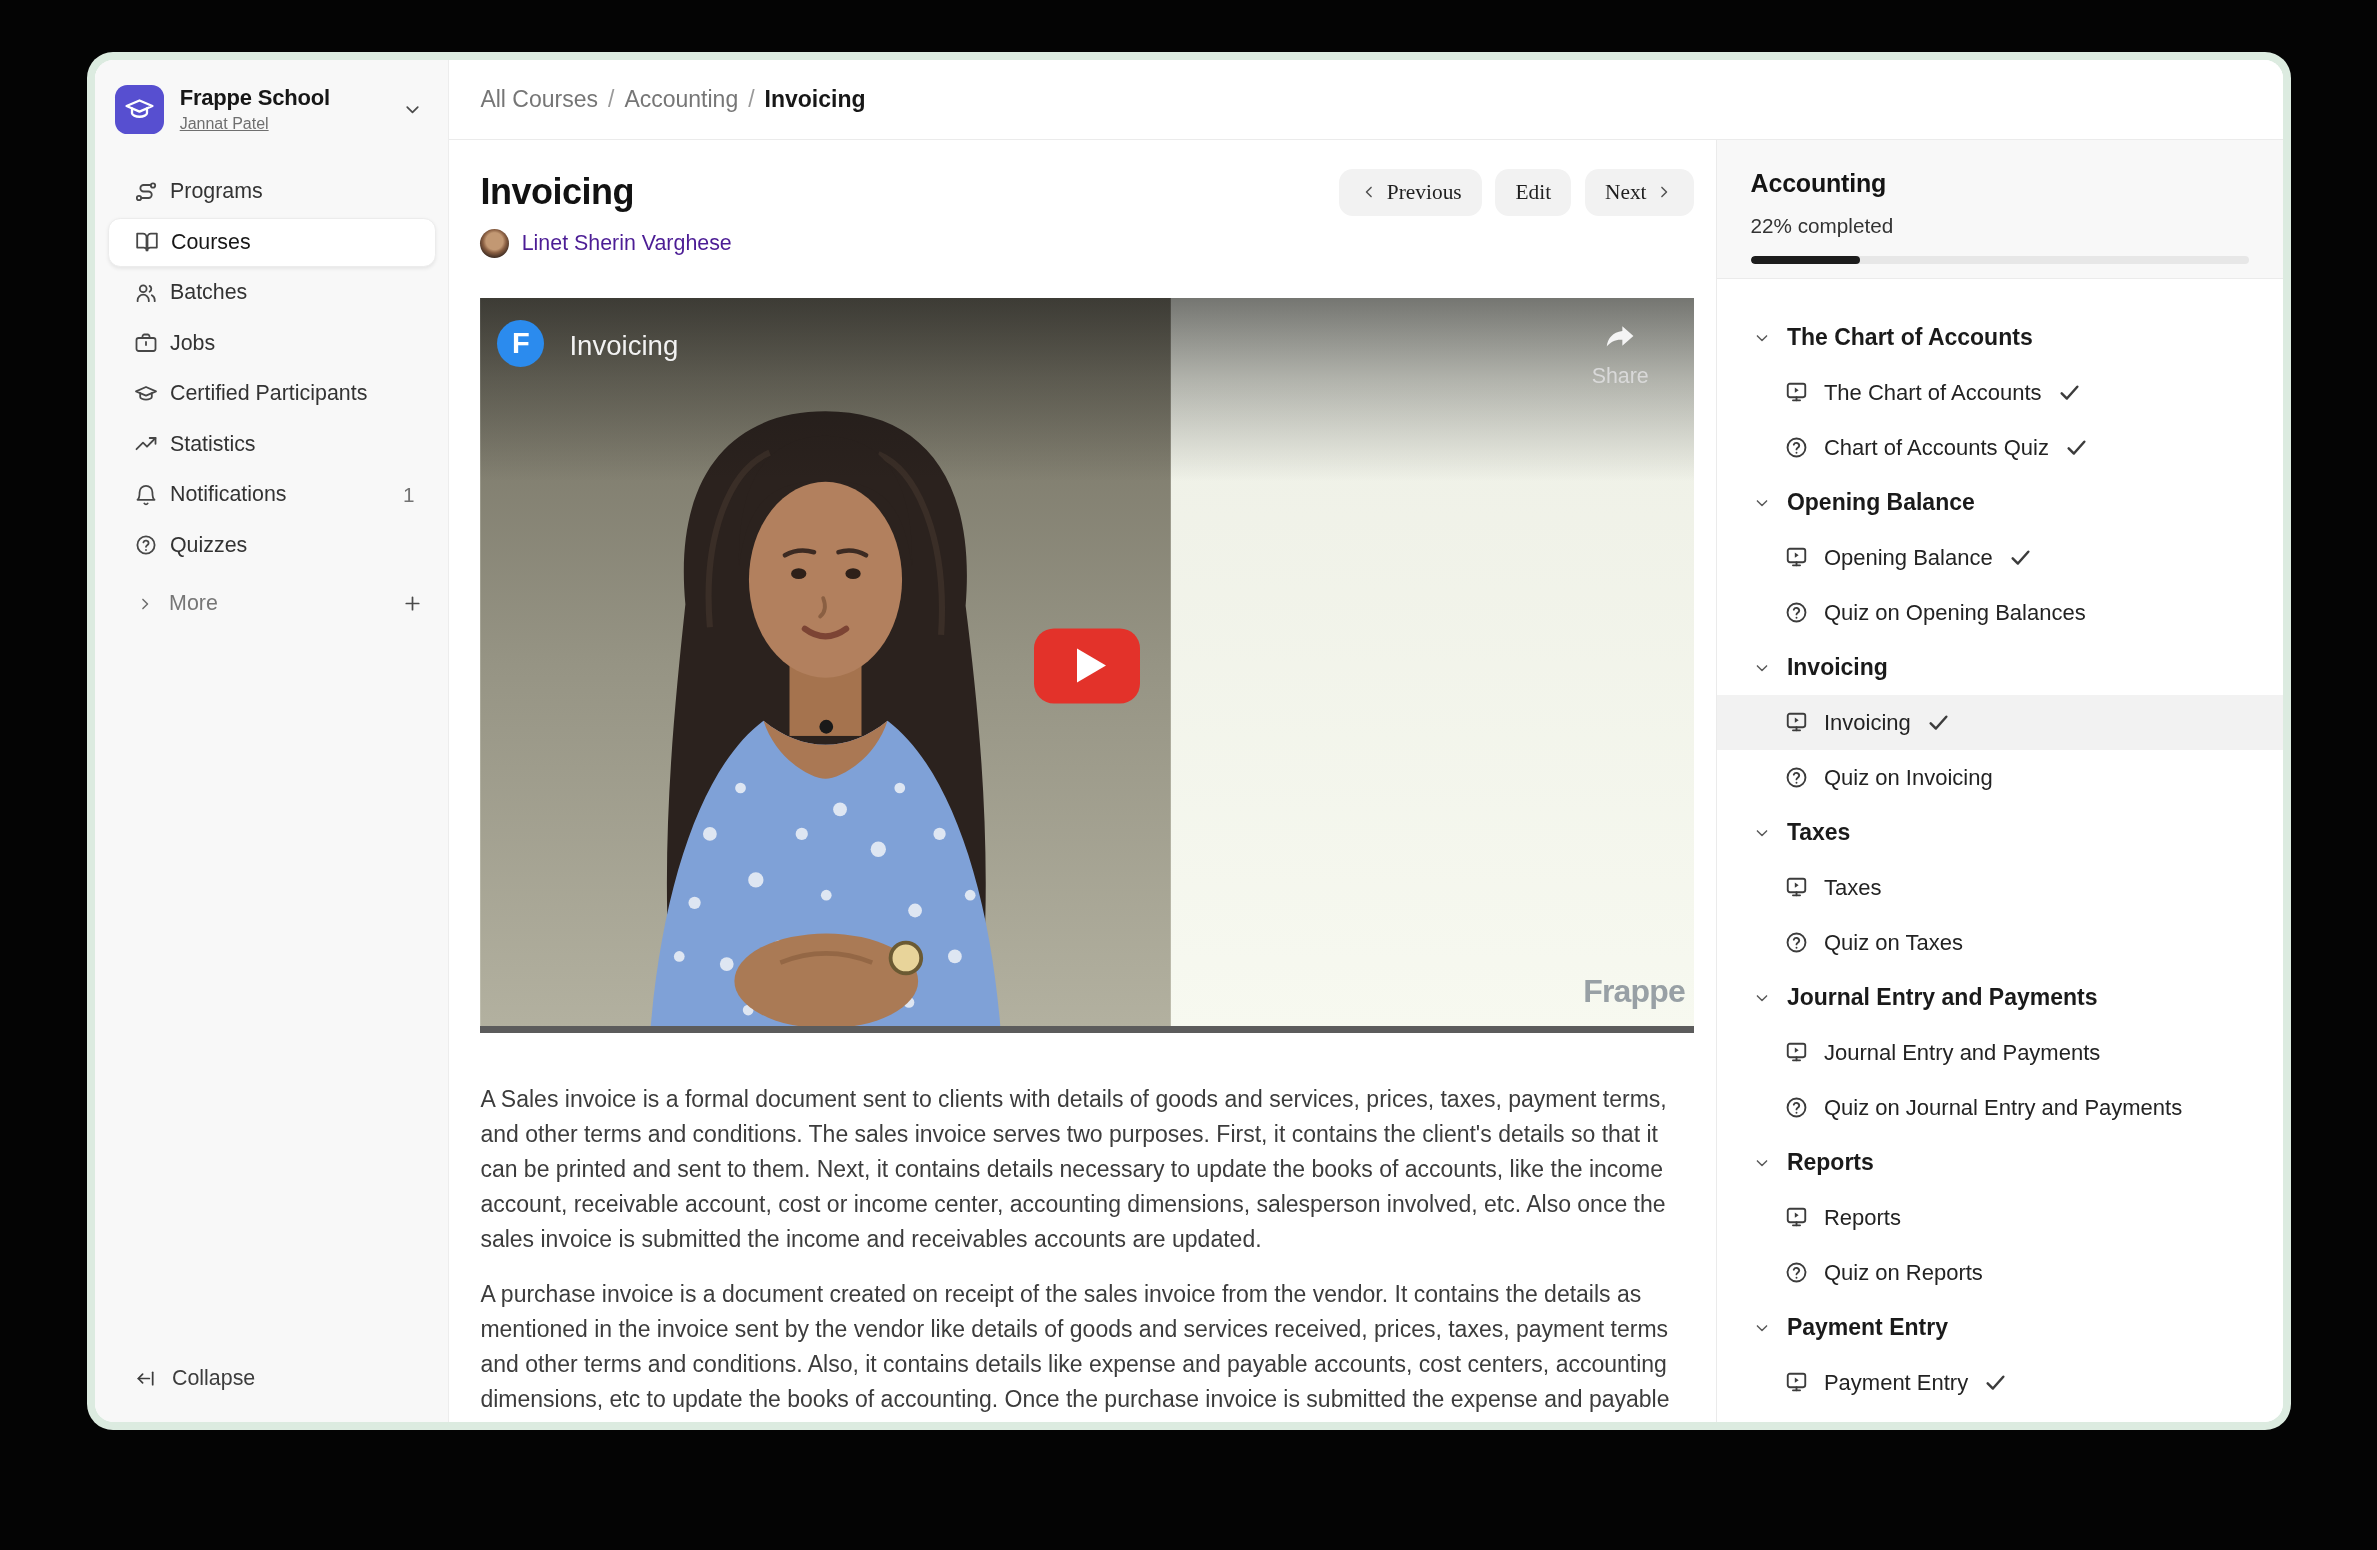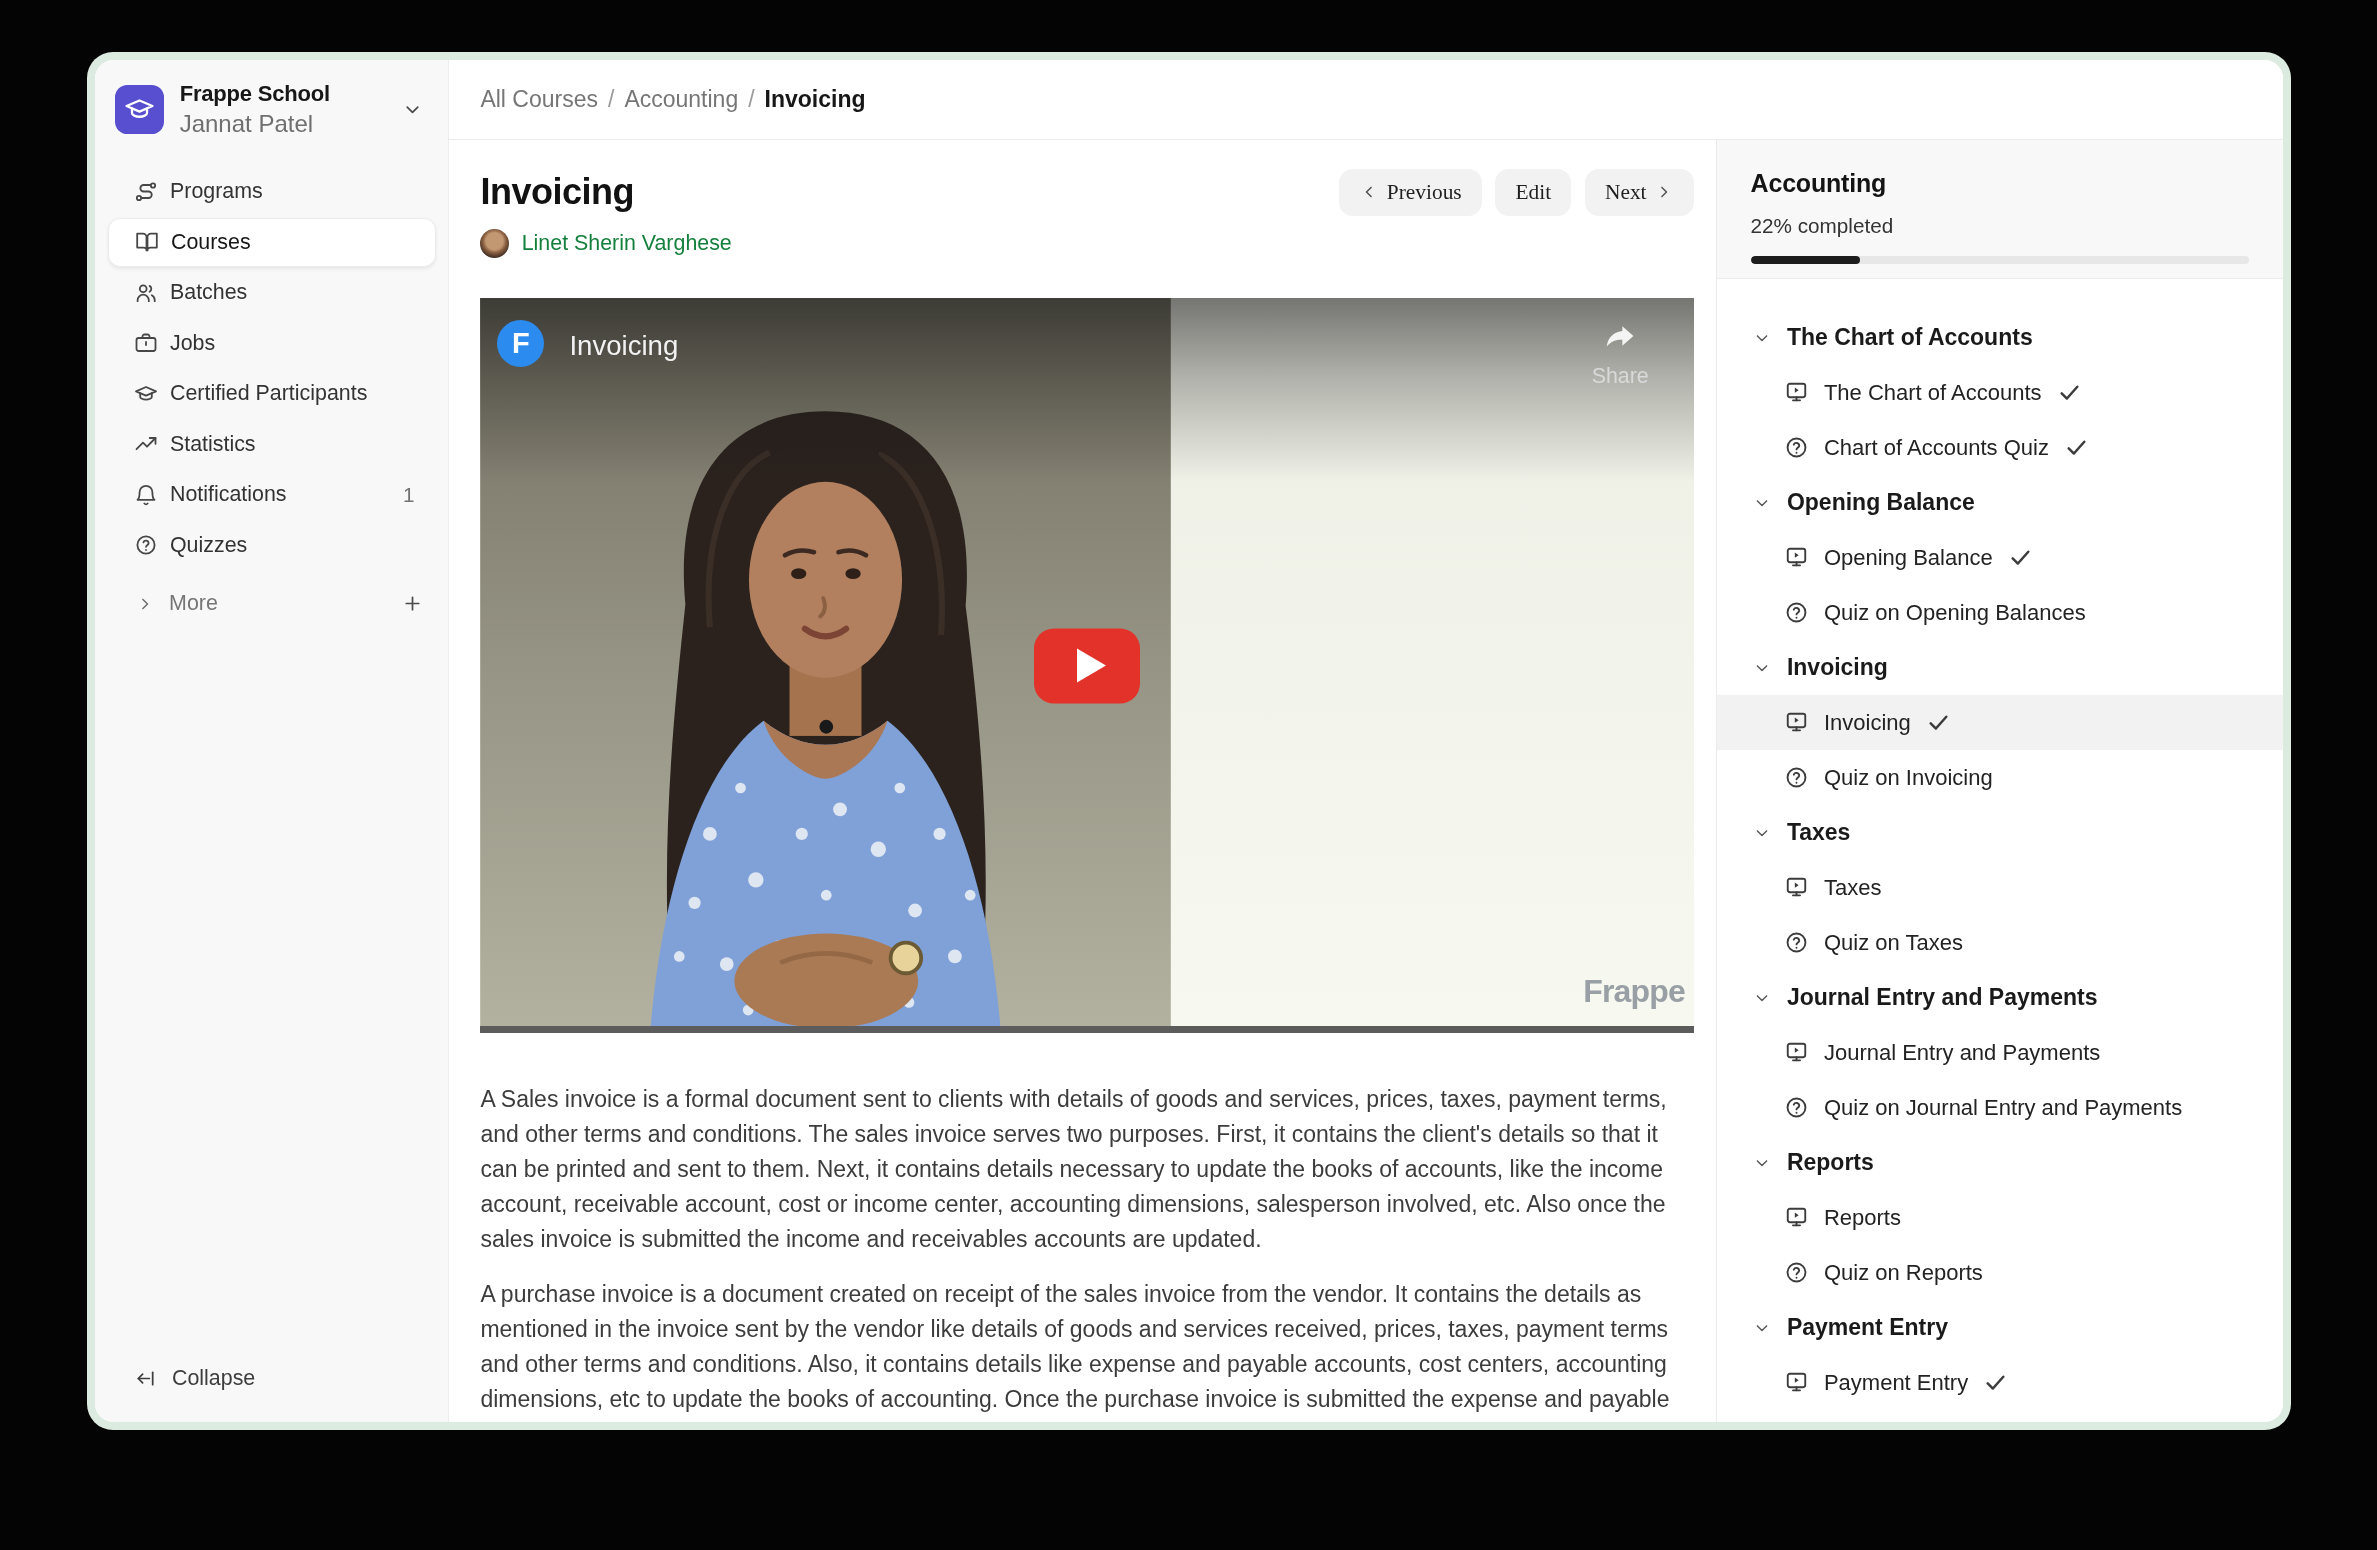--- a/index.html
+++ b/index.html
@@ -38,21 +38,21 @@
     border-radius:12.3px; cursor:pointer;
   }
   .school-logo {
     width:49px; height:49px; flex:0 0 49px; border-radius:12.3px;
     background:#574fd0; color:#fff;
     display:flex; align-items:center; justify-content:center;
   }
   .school-logo .ic { width:31px; height:31px; }
   .school-meta { min-width:0; }
   .school-name { font-size:22px; font-weight:700; color:#171717; letter-spacing:-0.2px; }
-  .school-sub { font-size:24px; color:#6f6f6f; margin-top:3.8px; }
+  .school-sub { font-size:16px; color:#6f6f6f; margin-top:3.8px;text-decoration:underline; }
   .school-chevron { margin-left:auto; margin-right:4.6px; width:23px; height:23px; color:#4b4b4b; }
 
   .nav { margin-top:26px; padding:0 12.3px; display:flex; flex-direction:column; gap:1.5px; }
   .nav-item {
     height:49px; border-radius:12.3px;
     display:flex; align-items:center; gap:12.3px;
     padding:0 9.2px 0 26px;
     font-size:21.4px; color:#333; cursor:pointer;
   }
   .nav-item .ic { width:24px; height:24px; color:#474747; flex:0 0 24px; }
@@ -96,21 +96,21 @@
   .main { flex:1; min-width:0; padding:0 21.4px 0 31px; overflow:hidden; }
   .title-row { margin-top:27.6px; height:49px; display:flex; align-items:center; justify-content:space-between; }
   .page-title { font-size:36px; font-weight:700; letter-spacing:-0.5px; color:#121212; }
   .actions { display:flex; gap:13.8px;font-family:Liberation Serif, serif; }
   .btn {
     height:47px; border-radius:13.8px; background:#f2f2f2;
     display:flex; align-items:center; gap:7.7px; padding:0 20px;
     font-size:21.4px; font-weight:500; color:#1f1f1f; cursor:pointer;
   }
   .btn .ic { width:20px; height:20px; color:#525252; }
-  .author { margin-top:12.3px; display:flex; align-items:center; gap:12.3px; font-size:21.4px; color:#15803d; }
+  .author { margin-top:12.3px; display:flex; align-items:center; gap:12.3px; font-size:21.4px; color:#4c1d95; }
   .avatar {
     width:29px; height:29px; border-radius:50%;
     background:radial-gradient(circle at 50% 42%, #c29873 0 38%, #8a5f42 52%, #33241d 78%);
     flex:0 0 29px;
   }
 
   
   .video {
     position:relative; margin-top:40px;
     width:100%; height:735px; overflow:hidden;

